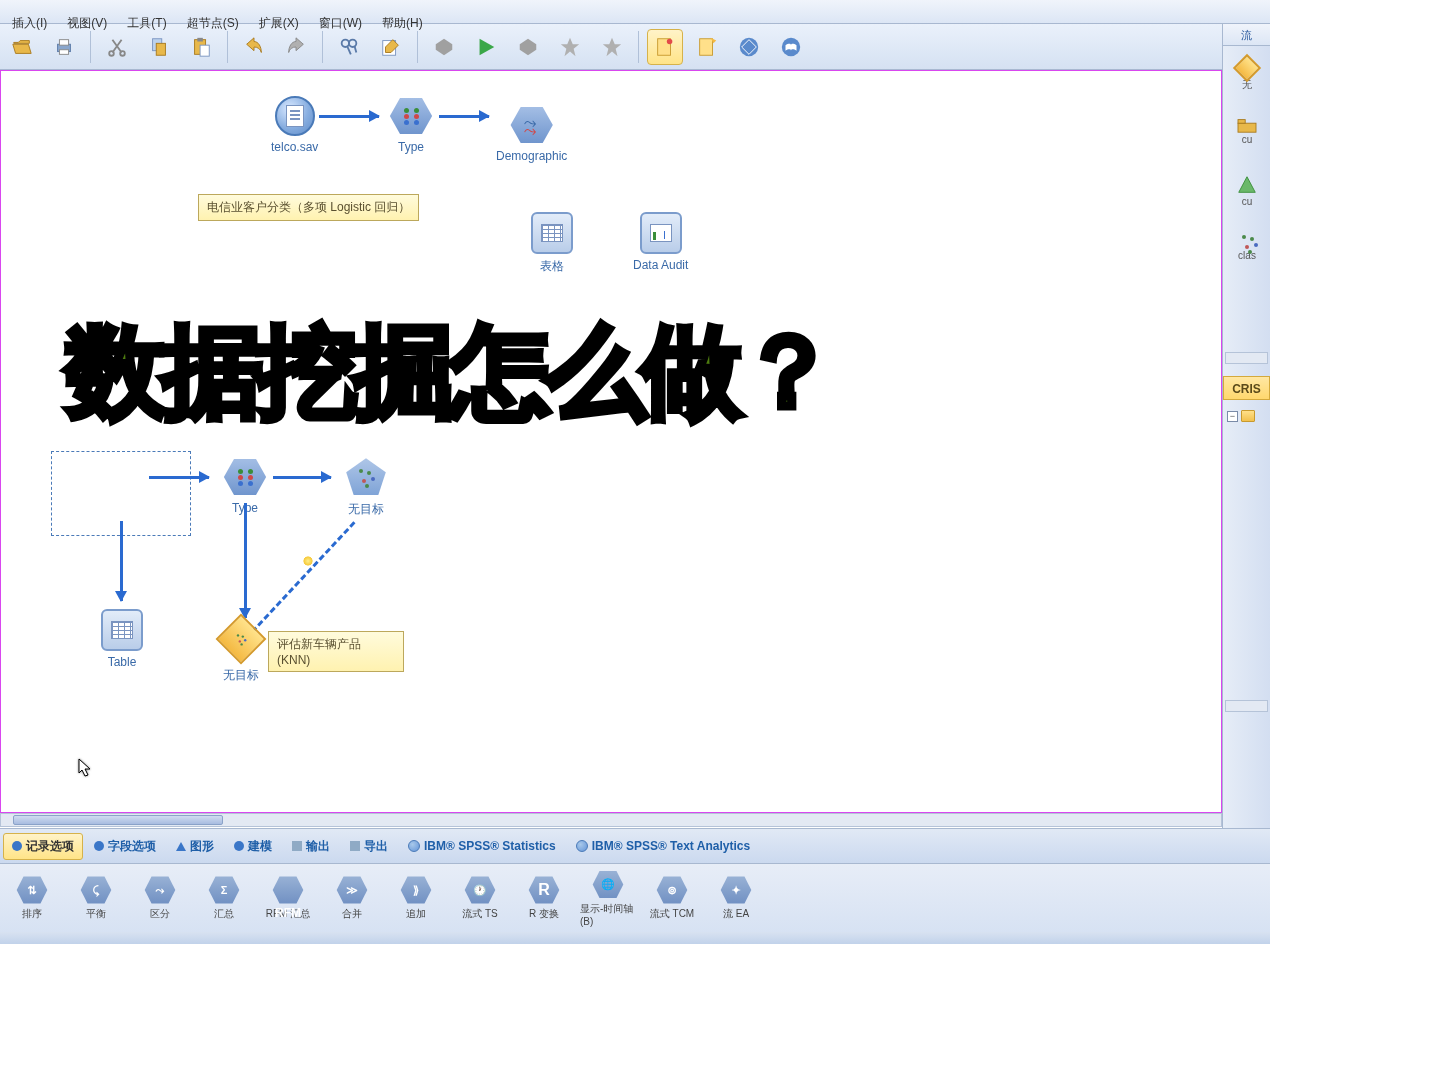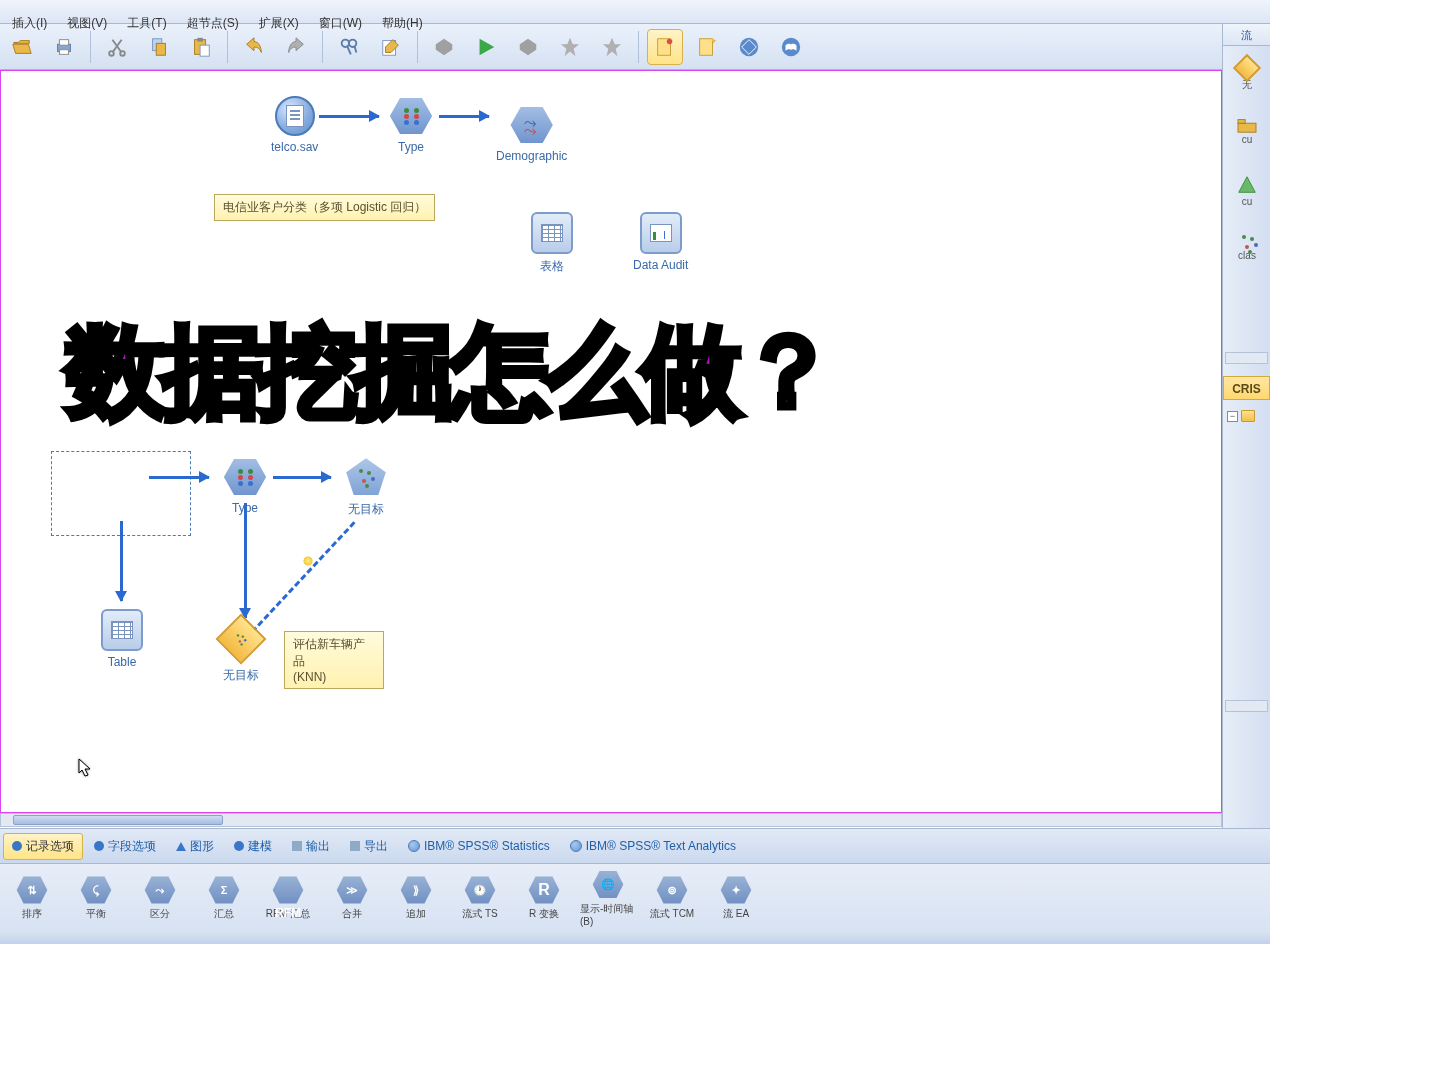--- a/index.html
+++ b/index.html
@@ -21,21 +21,21 @@
 .right-panel { position:absolute; right:0; top:24px; width:48px; bottom:0; background:linear-gradient(90deg,#e6edf7,#d3def1); border-left:1px solid #a8b8d0; }
 .right-tab { position:absolute; top:0; left:0; right:0; height:22px; background:linear-gradient(#f0f4fb,#dce6f5); border-bottom:1px solid #a8b8d0; font-size:11px; text-align:center; line-height:22px; color:#2a5a9e; }
 .right-item { position:absolute; left:8px; width:32px; height:42px; display:flex; flex-direction:column; align-items:center; font-size:10px; color:#555; }
 .right-hscroll { position:absolute; left:2px; right:2px; height:12px; background:#e3e9f3; border:1px solid #b5c3d8; }
 .crisp-tab { position:absolute; left:0; right:0; height:24px; background:linear-gradient(#ffe7a3,#ffd86e); border:1px solid #d4a93c; font-size:12px; font-weight:bold; color:#5a4a1a; text-align:center; line-height:24px; }
 .tree-row { position:absolute; left:4px; right:2px; height:20px; display:flex; align-items:center; font-size:11px; gap:3px; }
 .minus-box { width:11px; height:11px; border:1px solid #7a8ba8; background:#fff; display:flex; align-items:center; justify-content:center; font-size:9px; line-height:1; color:#555; }
 .folder-ico { width:14px; height:12px; background:linear-gradient(#ffe08a,#f2c14e); border:1px solid #c89a2e; border-radius:1px; }
 
 .bottom-tabs { position:absolute; left:0; right:0; bottom:80px; height:36px; background:linear-gradient(#e1e9f5,#cbd9ef); border-top:1px solid #a8b8d0; border-bottom:1px solid #a8b8d0; display:flex; align-items:center; padding:0 2px; font-size:12px; }
-.btab { padding:4px 8px; display:flex; align-items:center; gap:4px; color:#1f5fa8; border:1px solid transparent; border-radius:3px; margin:0 1px; }
+.btab { padding:4px 8px; display:flex; align-items:center; gap:4px; color:#1f5fa8; border:1px solid transparent; border-radius:3px; margin:0 1px;font-weight:bold; }
 .btab.active { background:linear-gradient(#fff3c8,#ffe488); border:1px solid #d6b24a; color:#333; }
 .btab .shape { width:10px; height:10px; }
 .sq-g { background:#8faac5; }
 .cir { width:10px; height:10px; border-radius:50%; }
 .tri { width:0; height:0; border-left:5px solid transparent; border-right:5px solid transparent; border-bottom:9px solid #3a76c8; }
 .globe { width:12px; height:12px; border-radius:50%; background:radial-gradient(circle at 35% 35%, #a8c8ea, #6495d8); border:1px solid #4a7ab8; }
 
 .palette { position:absolute; left:0; right:0; bottom:12px; height:68px; background:linear-gradient(#e7edf7,#d7e2f3); display:flex; align-items:center; padding:0 4px; gap:8px; }
 .pal-item { display:flex; flex-direction:column; align-items:center; width:56px; font-size:10px; color:#444; gap:2px; }
 .hex { width:34px; height:30px; position:relative; display:flex; align-items:center; justify-content:center; }
@@ -47,30 +47,30 @@
 .node { position:absolute; display:flex; flex-direction:column; align-items:center; }
 .node .lbl { font-size:12px; color:#3a6aa8; margin-top:4px; white-space:nowrap; }
 .circle-node { width:40px; height:40px; border-radius:50%; background:radial-gradient(circle at 35% 30%, #d8e8ff, #88aee0 55%, #5d8bc8); border:2px solid #4a7ab8; display:flex; align-items:center; justify-content:center; }
 .hexagon { width:44px; height:40px; background:linear-gradient(#a6c0e6,#6d93cc); clip-path: polygon(25% 5%, 75% 5%, 98% 50%, 75% 95%, 25% 95%, 2% 50%); display:flex; align-items:center; justify-content:center; }
 .pentagon { width:44px; height:40px; background:linear-gradient(#b0c7e8,#7da2d6); clip-path: polygon(50% 3%, 95% 38%, 78% 95%, 22% 95%, 5% 38%); display:flex; align-items:center; justify-content:center; }
 .square-node { width:42px; height:42px; border-radius:6px; background:linear-gradient(#e2ecf9,#b9cde9); border:2px solid #7b9ccc; display:flex; align-items:center; justify-content:center; }
 .diamond-node { width:36px; height:36px; transform:rotate(45deg); display:flex; align-items:center; justify-content:center; }
 .diamond-node.gold { background:linear-gradient(#ffe28a,#f4b942); border:2px solid #d49a2c; }
 .diamond-inner { transform:rotate(-45deg); }
 
-.note-box { position:absolute; background:linear-gradient(#fffbdc,#fff2b0); border:1px solid #bca85c; font-size:12px; color:#5a5030; padding:4px 8px;margin-left:16px; }
+.note-box { position:absolute; background:linear-gradient(#fffbdc,#fff2b0); border:1px solid #bca85c; font-size:12px; color:#5a5030; padding:4px 8px; }
 .selection { position:absolute; border:1px dashed #4a7ab8; }
 
 .arrow-line { position:absolute; background:#2a6ad0; height:3px; }
 .arrow-line::after { content:""; position:absolute; right:-1px; top:-5px; border-left:11px solid #2a6ad0; border-top:6px solid transparent; border-bottom:6px solid transparent; }
 .arrow-v { position:absolute; background:#2a6ad0; width:3px; }
 .arrow-v::after { content:""; position:absolute; bottom:-1px; left:-5px; border-top:11px solid #2a6ad0; border-left:6px solid transparent; border-right:6px solid transparent; }
 .arrow-dash { position:absolute; border-top:3px dashed #2a6ad0; transform-origin:0 0; }
 
-.big-title { position:absolute; left:65px; top:235px; font-size:100px; font-weight:900; color:#a21caf; -webkit-text-stroke: 6px #000; letter-spacing:-4px; white-space:nowrap; z-index:50; font-family: Liberation Serif, serif; }
+.big-title { position:absolute; left:65px; top:235px; font-size:100px; font-weight:900; color:#4d7c0f; -webkit-text-stroke: 6px #000; letter-spacing:-4px; white-space:nowrap; z-index:50; font-family: Liberation Serif, serif; }
 
 .icon-svg { width:22px; height:22px; }
 .doc-icon { width:18px; height:22px; background:#fff; border:1px solid #7a94c0; position:relative; }
 .doc-icon::before { content:""; position:absolute; top:4px; left:3px; right:3px; height:2px; background:#7a94c0; box-shadow:0 4px 0 #7a94c0, 0 8px 0 #7a94c0; }
 
 .type-dots { width:22px; height:18px; position:relative; }
 .type-dots::before { content:""; position:absolute; width:5px; height:5px; border-radius:50%; background:#3a8e3a; top:1px; left:4px; box-shadow: 10px 0 0 #3a8e3a, 0 6px 0 #d04848, 10px 6px 0 #d04848, 0 12px 0 #3a70cf, 10px 12px 0 #3a70cf; }
 
 .demo-icon { width:20px; height:18px; position:relative; }
 .demo-icon::before { content:"⤳"; position:absolute; color:#3a6aa8; font-size:16px; top:-2px; left:2px; }
@@ -280,21 +280,21 @@
     <div class="arrow-dash" style="left:250px; top:560px; width:150px; transform:rotate(-47deg);"></div>
     <div class="sparkle" style="left:302px; top:485px;"></div>
 
     <div class="node" style="left:222px; top:550px;">
       <div class="diamond-node gold">
           <div class="diamond-inner scat-dots" style="transform:rotate(-45deg) scale(0.6);"></div>
         </div>
       <div class="lbl" style="margin-top:10px;">无目标</div>
     </div>
 
-    <div class="note-box" style="left:267px; top:560px; width:100px;">
+    <div class="note-box" style="left:267px; top:560px; width:136px;">
       <div>评估新车辆产品</div>
       <div>(KNN)</div>
     </div>
 
     <div class="big-title">数据挖掘怎么做？</div>
   </div>
 </div>
 
 <div class="scroll-h">
     <div class="thumb"></div>

